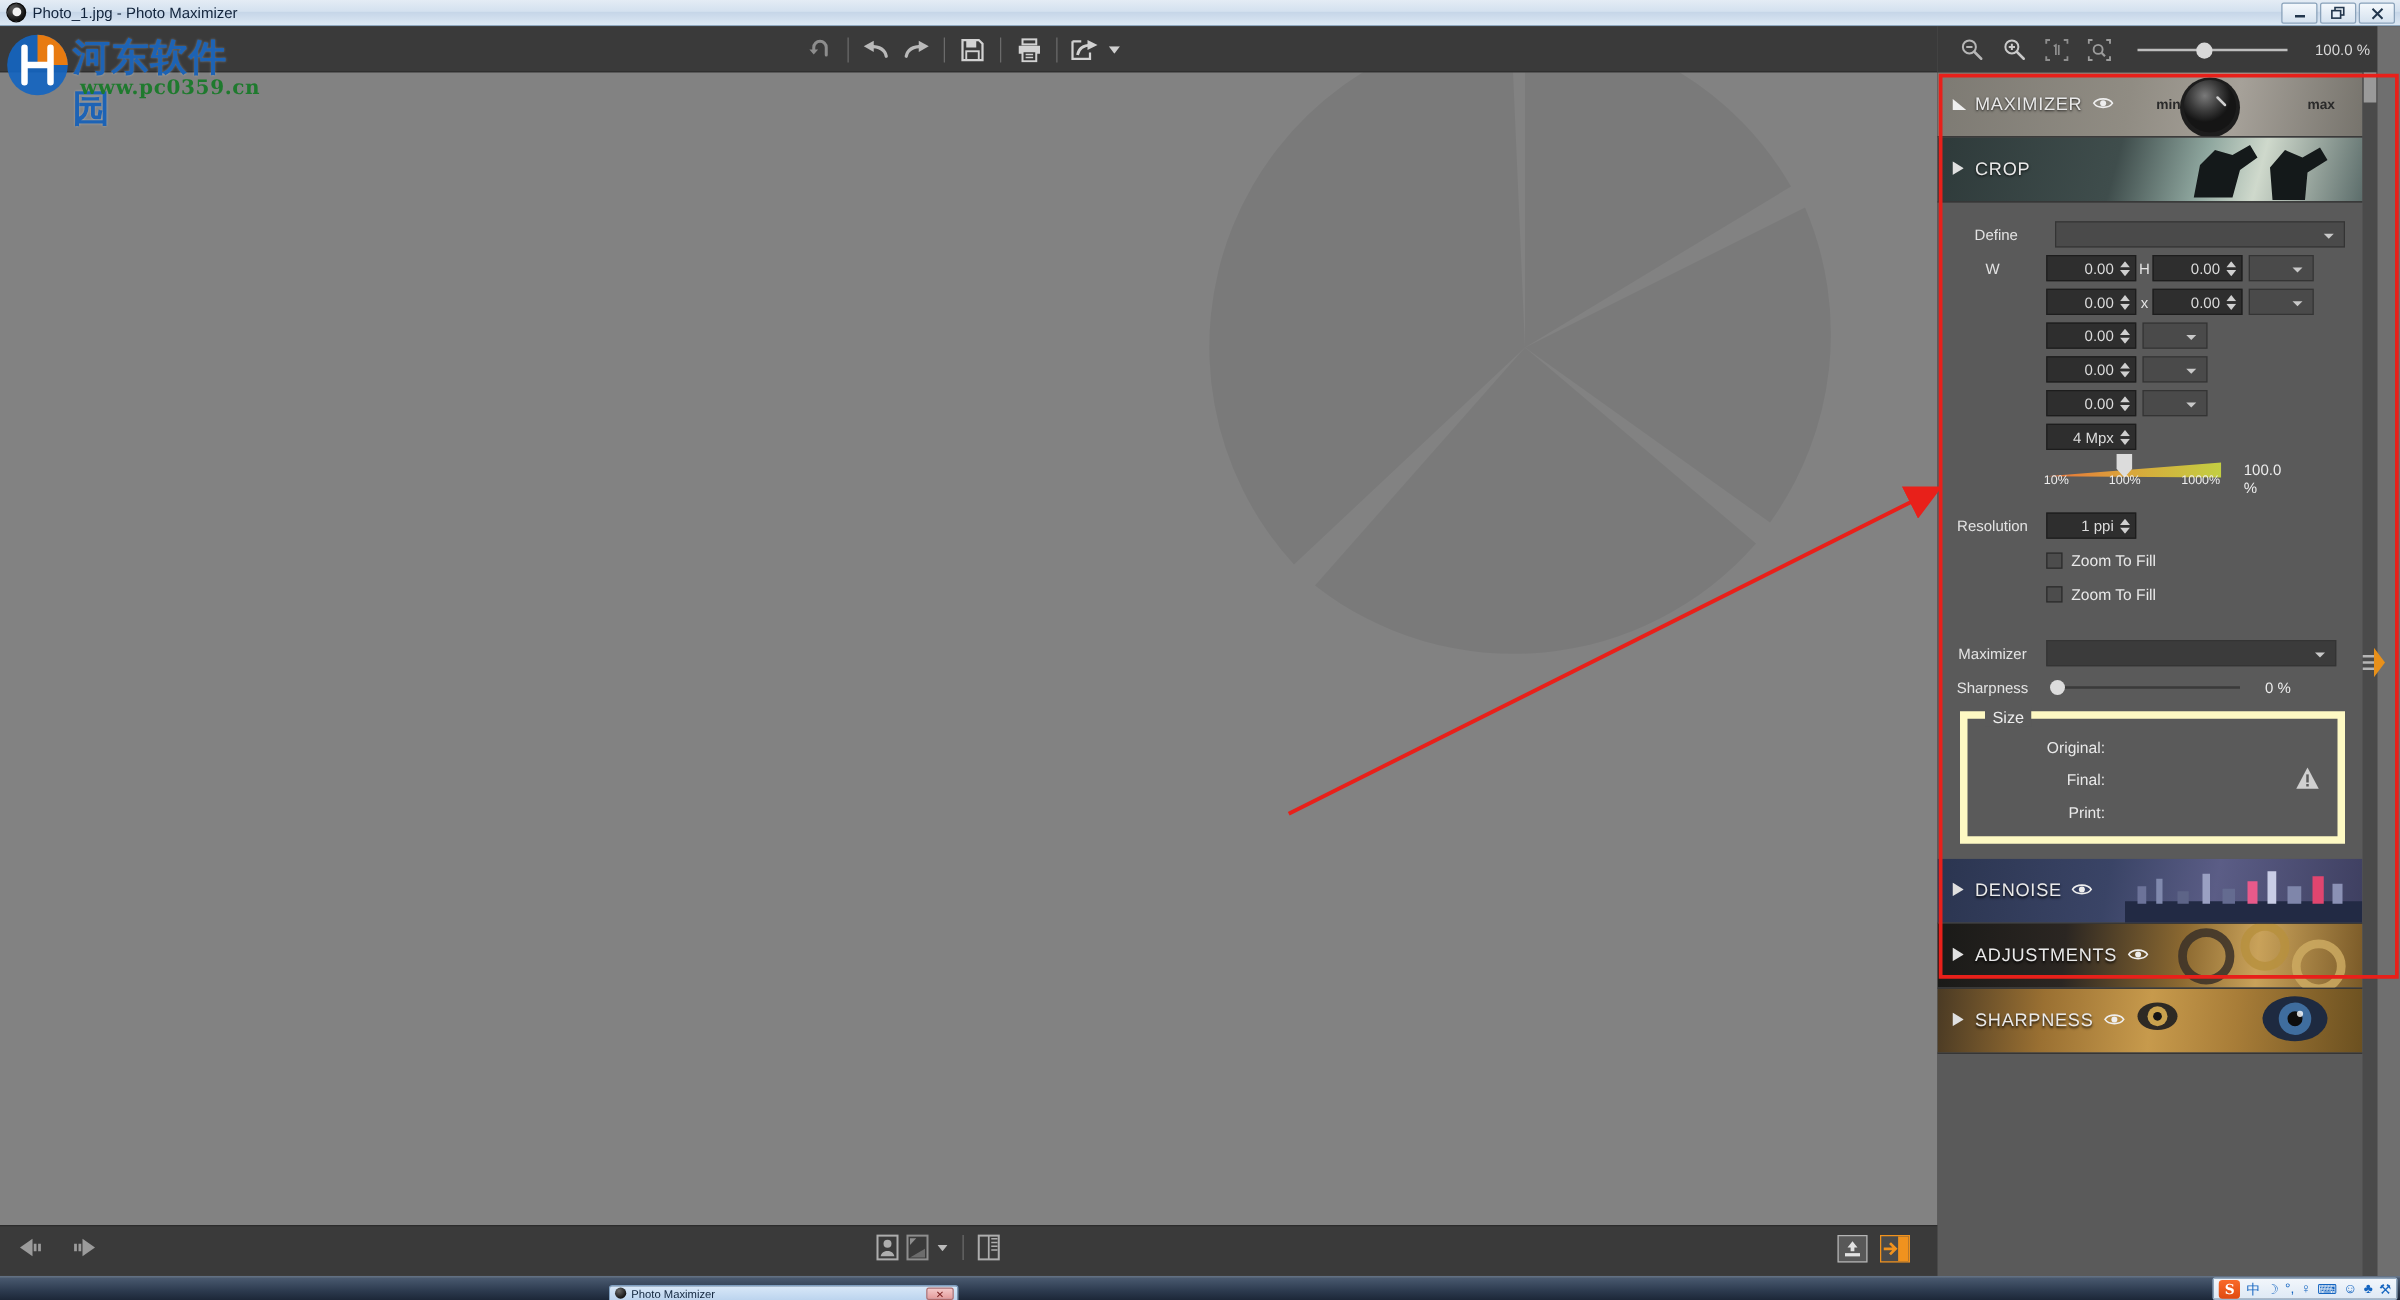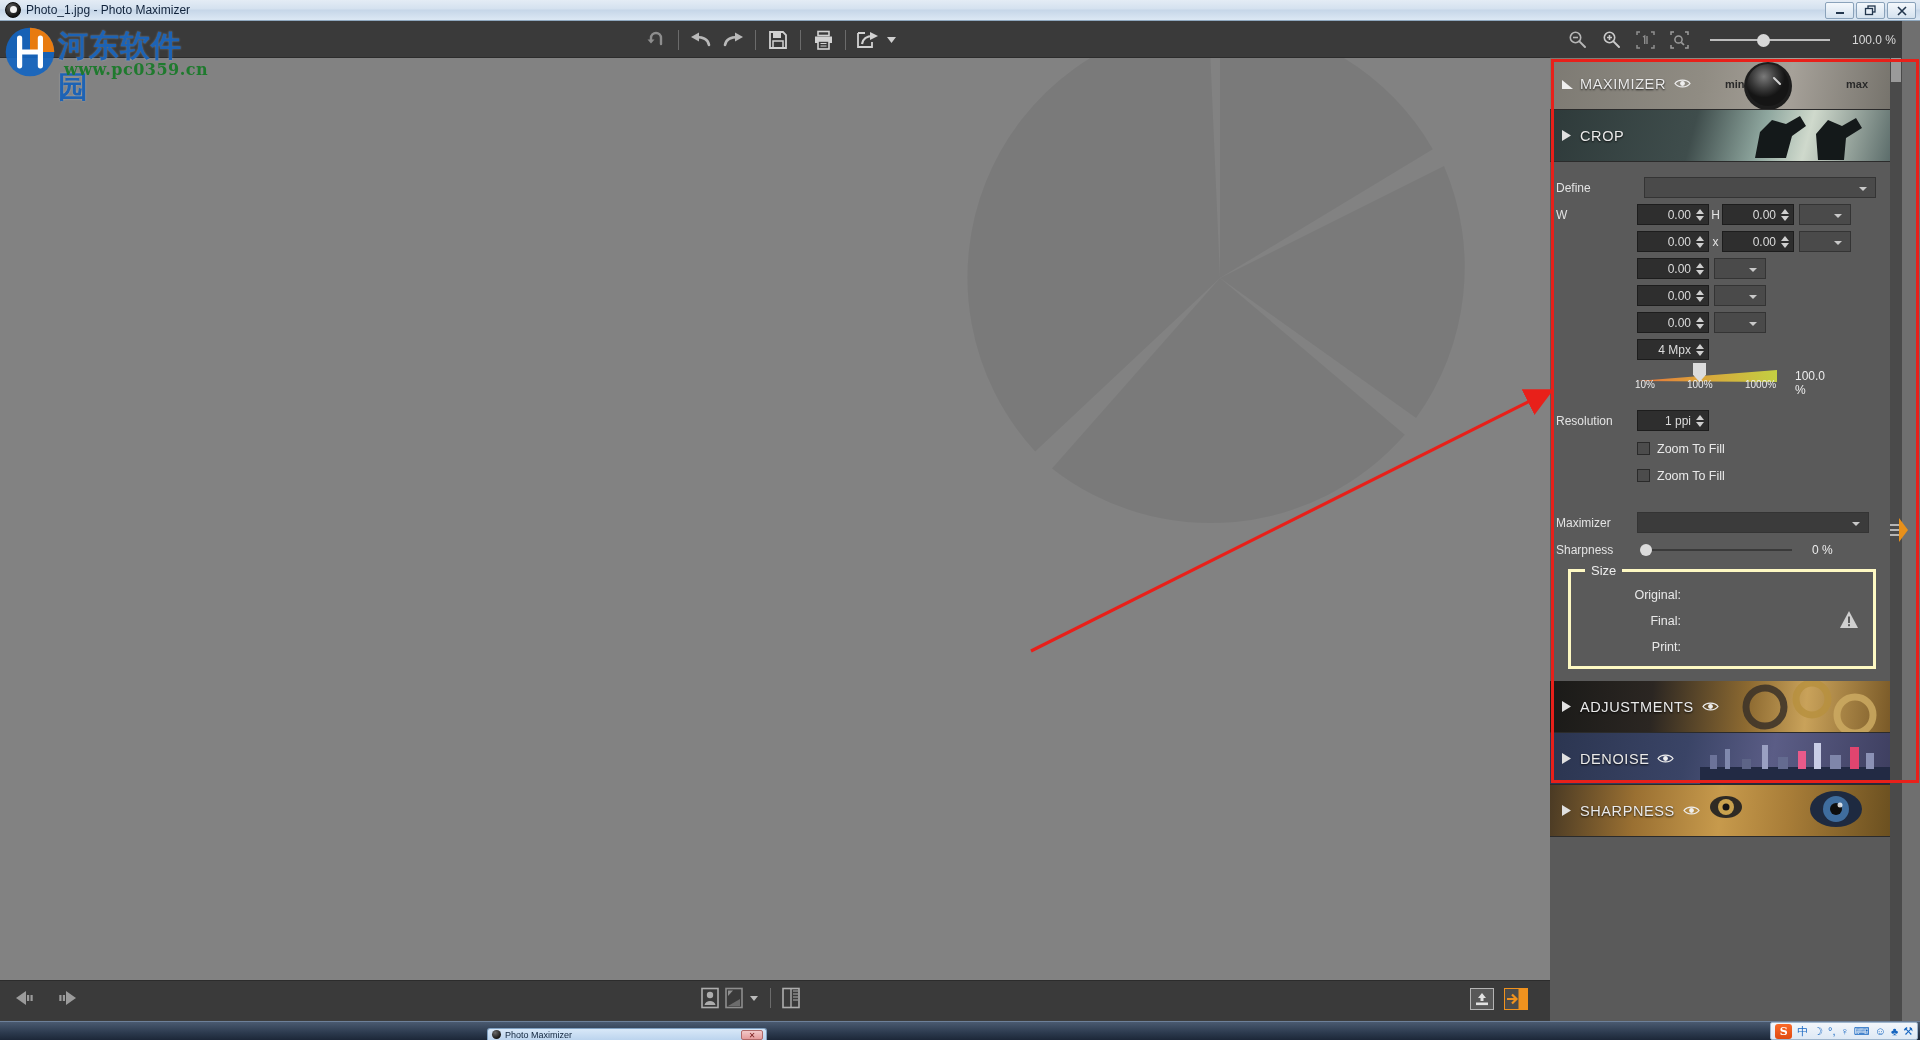--- a/index.html
+++ b/index.html
@@ -73,35 +73,35 @@
     border-bottom:1px solid #2b2b2b; }
   .sec .sec-bg{ position:absolute; inset:0; }
   .sec .sec-title{ position:absolute; left:30px; top:50%; transform:translateY(-50%);
     font-size:14.5px; color:#eaeaea; letter-spacing:.6px;
     text-shadow:0 1px 2px rgba(0,0,0,.85); display:flex; align-items:center; gap:8px; }
   .tri{ position:absolute; left:12px; top:50%; transform:translateY(-50%); }
 
   
   .maxbody{ background:#5a5a5a; padding:8px 0 12px 0; }
   .row{ display:flex; align-items:center; height:23px; margin-bottom:4px; padding-left:6px; }
-  .lbl{ font-size:12px; color:#e3e3e3; text-align:left; white-space:nowrap; }
+  .lbl{ font-size:12px; color:#e3e3e3; text-align:center; white-space:nowrap; }
   .fld{ background:#2e2e2e; border:1px solid #1d1d1d; height:21px;
     display:flex; align-items:center; justify-content:flex-end;
     padding-right:3px; font-size:12px; color:#dcdcdc; position:relative; }
   .spin{ width:11px; height:19px; display:flex; flex-direction:column;
     justify-content:center; align-items:center; gap:2px; margin-left:3px; cursor:pointer; }
   .combo{ background:#4a4a4a; border:1px solid #343434; height:21px; position:relative; cursor:pointer; }
   .combo.dark{ background:#3b3b3b; }
   .combo:after{ content:""; position:absolute; right:8px; top:9px;
     border-left:4px solid transparent; border-right:4px solid transparent;
     border-top:4px solid #c9c9c9; }
   .chk{ width:13px; height:13px; background:#4c4c4c; border:1px solid #2a2a2a; cursor:pointer; }
   .gradtick{ position:absolute; font-size:10px; color:#ececec; top:16px; }
 
-  .sizebox{ margin:8px 14px 0 18px; border:3px solid #fef9c3; padding:16px 0 10px 0;
+  .sizebox{ margin:8px 14px 0 18px; border:6px solid #fef9c3; padding:16px 0 10px 0;
     position:relative; }
   .sizelab{ position:absolute; left:14px; top:-9px; background:#5a5a5a;
     padding:0 6px; font-size:13px; color:#ededed; }
   .sizerow{ font-size:12.5px; color:#e9e9e9; text-align:right; width:110px;
     margin-bottom:12px; }
 
   .scrollcol{ position:absolute; left:340px; top:37px; width:12px; height:963px;
     background:#4a4a4a; }
   .scrollthumb{ position:absolute; left:1px; top:0px; width:10px; height:24px; background:#9a9a9a; }
   .edgestrip{ position:absolute; left:1902px; top:21px; width:18px; height:1000px;
@@ -614,44 +614,20 @@
               <path d="M10 1 L19 18 L1 18 Z" fill="#d0d0d0"></path>
               <rect x="9" y="6.5" width="2" height="6.5" fill="#5a5a5a"></rect>
               <rect x="9" y="14.2" width="2" height="2" fill="#5a5a5a"></rect>
             </svg>
           </span>
         </div>
       </div>
     </div>
 
     <div class="sec" style="height:52px">
-      <div class="sec-bg" style="background:linear-gradient(95deg,#1a1a18 0%,#2b2622 30%,#8d6a31 58%,#c9a25a 75%,#7a5a28 100%)">
-        <svg width="340" height="52" viewBox="0 0 340 52" style="position:absolute;right:0;top:0;opacity:.85">
-          <circle cx="215" cy="26" r="19" fill="none" stroke="#3a3128" stroke-width="7"></circle>
-          <circle cx="262" cy="18" r="16" fill="none" stroke="#b8913f" stroke-width="7"></circle>
-          <circle cx="305" cy="34" r="18" fill="none" stroke="#cdab62" stroke-width="7"></circle>
-        </svg>
-      </div>
-      <span class="tri">
-        <svg width="9" height="11" viewBox="0 0 9 11">
-            <path d="M0 0 L9 5.5 L0 11 Z" fill="#e0e0e0"></path>
-          </svg>
-      </span>
-      <div class="sec-title">
-        <span>ADJUSTMENTS</span>
-        <span>
-          <svg width="17" height="11" viewBox="0 0 17 11">
-            <path d="M1 5.5 C4 1 13 1 16 5.5 C13 10 4 10 1 5.5 Z" fill="none" stroke="#eee" stroke-width="1.3"></path>
-            <circle cx="8.5" cy="5.5" r="2.4" fill="#eee"></circle>
-          </svg>
-        </span>
-      </div>
-    </div>
-
-    <div class="sec" style="height:52px">
       <div class="sec-bg" style="background:linear-gradient(100deg,#2b3550 0%,#3a4466 40%,#5b5d86 65%,#3e3f60 100%)">
         <svg width="340" height="52" viewBox="0 0 340 52" style="position:absolute;right:0;top:0">
           <rect x="150" y="34" width="190" height="18" fill="#222a44"></rect>
           <rect x="160" y="22" width="7" height="14" fill="#6c7399"></rect>
           <rect x="175" y="16" width="5" height="20" fill="#8089ad"></rect>
           <rect x="192" y="26" width="9" height="10" fill="#5d6487"></rect>
           <rect x="212" y="12" width="6" height="24" fill="#9aa0c2"></rect>
           <rect x="228" y="24" width="10" height="12" fill="#646b90"></rect>
           <rect x="248" y="18" width="8" height="18" fill="#e85a8a"></rect>
           <rect x="264" y="10" width="7" height="26" fill="#c9cde6"></rect>
@@ -670,20 +646,44 @@
         <span>
           <svg width="17" height="11" viewBox="0 0 17 11">
             <path d="M1 5.5 C4 1 13 1 16 5.5 C13 10 4 10 1 5.5 Z" fill="none" stroke="#eee" stroke-width="1.3"></path>
             <circle cx="8.5" cy="5.5" r="2.4" fill="#eee"></circle>
           </svg>
         </span>
       </div>
     </div>
 
     <div class="sec" style="height:52px">
+      <div class="sec-bg" style="background:linear-gradient(95deg,#1a1a18 0%,#2b2622 30%,#8d6a31 58%,#c9a25a 75%,#7a5a28 100%)">
+        <svg width="340" height="52" viewBox="0 0 340 52" style="position:absolute;right:0;top:0;opacity:.85">
+          <circle cx="215" cy="26" r="19" fill="none" stroke="#3a3128" stroke-width="7"></circle>
+          <circle cx="262" cy="18" r="16" fill="none" stroke="#b8913f" stroke-width="7"></circle>
+          <circle cx="305" cy="34" r="18" fill="none" stroke="#cdab62" stroke-width="7"></circle>
+        </svg>
+      </div>
+      <span class="tri">
+        <svg width="9" height="11" viewBox="0 0 9 11">
+            <path d="M0 0 L9 5.5 L0 11 Z" fill="#e0e0e0"></path>
+          </svg>
+      </span>
+      <div class="sec-title">
+        <span>ADJUSTMENTS</span>
+        <span>
+          <svg width="17" height="11" viewBox="0 0 17 11">
+            <path d="M1 5.5 C4 1 13 1 16 5.5 C13 10 4 10 1 5.5 Z" fill="none" stroke="#eee" stroke-width="1.3"></path>
+            <circle cx="8.5" cy="5.5" r="2.4" fill="#eee"></circle>
+          </svg>
+        </span>
+      </div>
+    </div>
+
+    <div class="sec" style="height:52px">
       <div class="sec-bg" style="background:linear-gradient(95deg,#4a3a24 0%,#9a7032 25%,#c79a4c 50%,#a87d38 70%,#6b5020 100%)">
         <svg width="340" height="52" viewBox="0 0 340 52" style="position:absolute;right:0;top:0">
           <ellipse cx="176" cy="22" rx="16" ry="11" fill="#2e2a24"></ellipse>
           <ellipse cx="176" cy="22" rx="8" ry="8" fill="#c9a24e"></ellipse>
           <circle cx="176" cy="22" r="3.5" fill="#151515"></circle>
           <ellipse cx="286" cy="24" rx="26" ry="18" fill="#1e2a40"></ellipse>
           <circle cx="286" cy="24" r="13" fill="#3f6d9e"></circle>
           <circle cx="286" cy="24" r="6" fill="#0d0d0d"></circle>
           <circle cx="290" cy="20" r="2.5" fill="#fff" opacity=".8"></circle>
         </svg>

